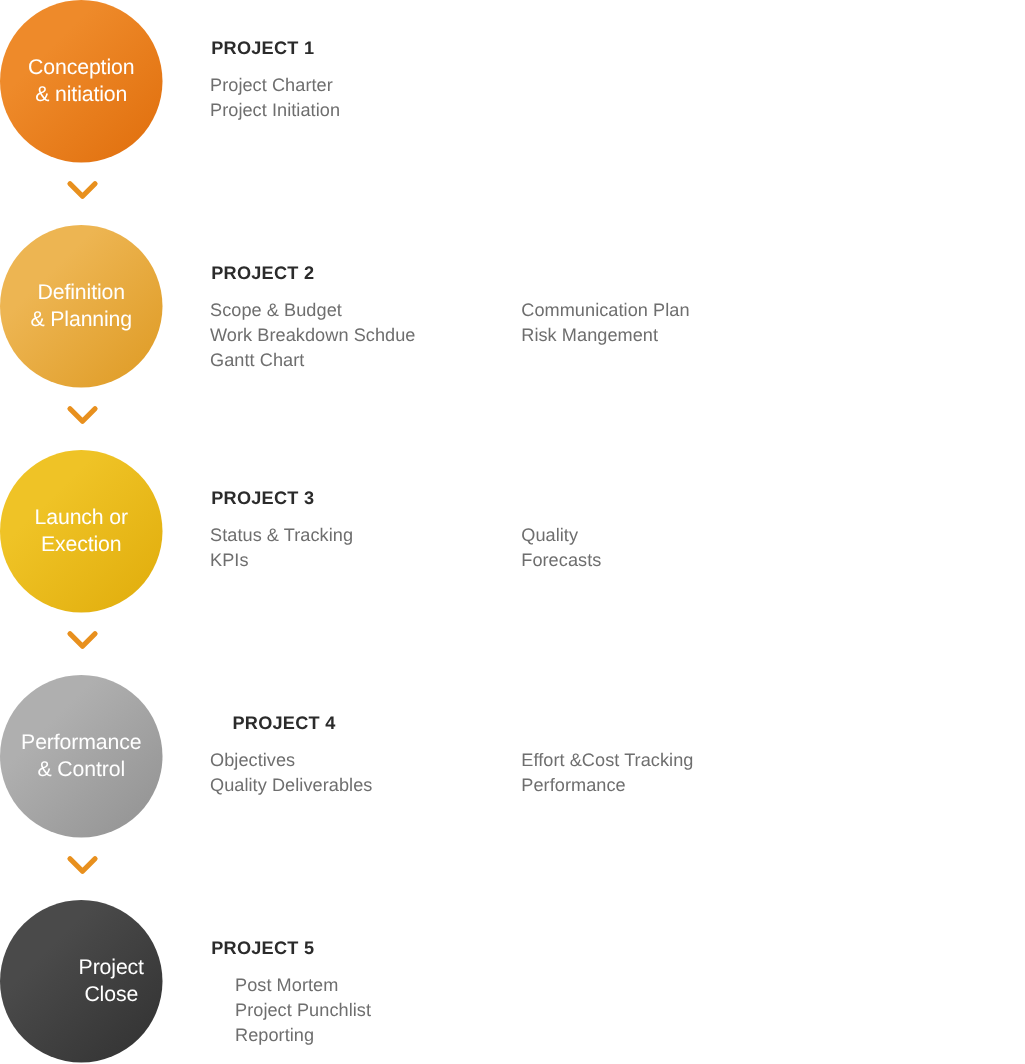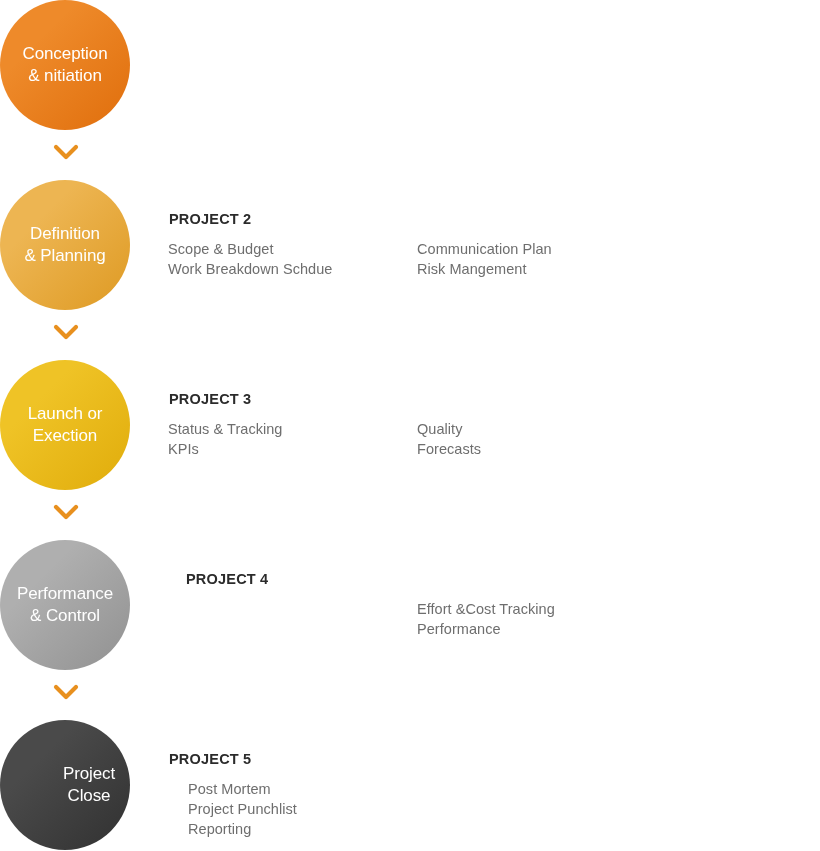--- a/index.html
+++ b/index.html
@@ -108,37 +108,47 @@
     <div class="stage stage-1" style="top: 0px;">
       <div class="circle" style="background: linear-gradient(135deg, rgb(238, 138, 42) 0%, rgb(238, 138, 42) 30%, rgb(224, 110, 12) 100%);">
         <div class="circle-label">Conception
 &amp; nitiation</div>
       </div>
       <div class="chevron">
         <svg width="26" height="20" viewBox="0 0 26 20" xmlns="http://www.w3.org/2000/svg">
   <path d="M3 5 L13 15 L23 5" fill="none" stroke="#E8901E" stroke-width="4.2" stroke-linecap="round" stroke-linejoin="round"></path>
 </svg>
       </div>
+      <div class="text-block">
+        <div class="proj-title">PROJECT 1</div>
+        <div class="cols" style="height: 40px;">
+          <div class="col col-1">
+            <div class="item">Project Charter</div>
+            <div class="item">Project Initiation</div>
+          </div>
+        </div>
+      </div>
     </div>
     <div class="stage stage-2" style="top: 180px;">
       <div class="circle" style="background: linear-gradient(135deg, rgb(237, 181, 82) 0%, rgb(237, 181, 82) 30%, rgb(222, 154, 35) 100%);">
         <div class="circle-label">Definition
 &amp; Planning</div>
       </div>
       <div class="chevron">
         <svg width="26" height="20" viewBox="0 0 26 20" xmlns="http://www.w3.org/2000/svg">
   <path d="M3 5 L13 15 L23 5" fill="none" stroke="#E8901E" stroke-width="4.2" stroke-linecap="round" stroke-linejoin="round"></path>
 </svg>
       </div>
       <div class="text-block">
         <div class="proj-title">PROJECT 2</div>
         <div class="cols" style="height: 60px; text-decoration: underline;">
           <div class="col col-1">
             <div class="item">Scope &amp; Budget</div>
             <div class="item">Work Breakdown Schdue</div>
+            <div class="item">Gantt Chart</div>
           </div>
           <div class="col col-2">
             <div class="item">Communication Plan</div>
             <div class="item">Risk Mangement</div>
           </div>
         </div>
       </div>
     </div>
     <div class="stage stage-3" style="top: 360px;">
       <div class="circle" style="background: linear-gradient(135deg, rgb(239, 195, 38) 0%, rgb(239, 195, 38) 30%, rgb(224, 172, 11) 100%);">
@@ -170,20 +180,24 @@
 &amp; Control</div>
       </div>
       <div class="chevron">
         <svg width="26" height="20" viewBox="0 0 26 20" xmlns="http://www.w3.org/2000/svg">
   <path d="M3 5 L13 15 L23 5" fill="none" stroke="#E8901E" stroke-width="4.2" stroke-linecap="round" stroke-linejoin="round"></path>
 </svg>
       </div>
       <div class="text-block">
         <div class="proj-title">PROJECT 4</div>
         <div class="cols" style="height: 40px;">
+          <div class="col col-1">
+            <div class="item">Objectives</div>
+            <div class="item">Quality Deliverables</div>
+          </div>
           <div class="col col-2">
             <div class="item">Effort &amp;Cost Tracking</div>
             <div class="item">Performance</div>
           </div>
         </div>
       </div>
     </div>
     <div class="stage stage-5" style="top: 720px;">
       <div class="circle" style="background: linear-gradient(135deg, rgb(74, 74, 74) 0%, rgb(74, 74, 74) 30%, rgb(49, 49, 49) 100%); padding-left: 48px;">
         <div class="circle-label">Project Close</div>

